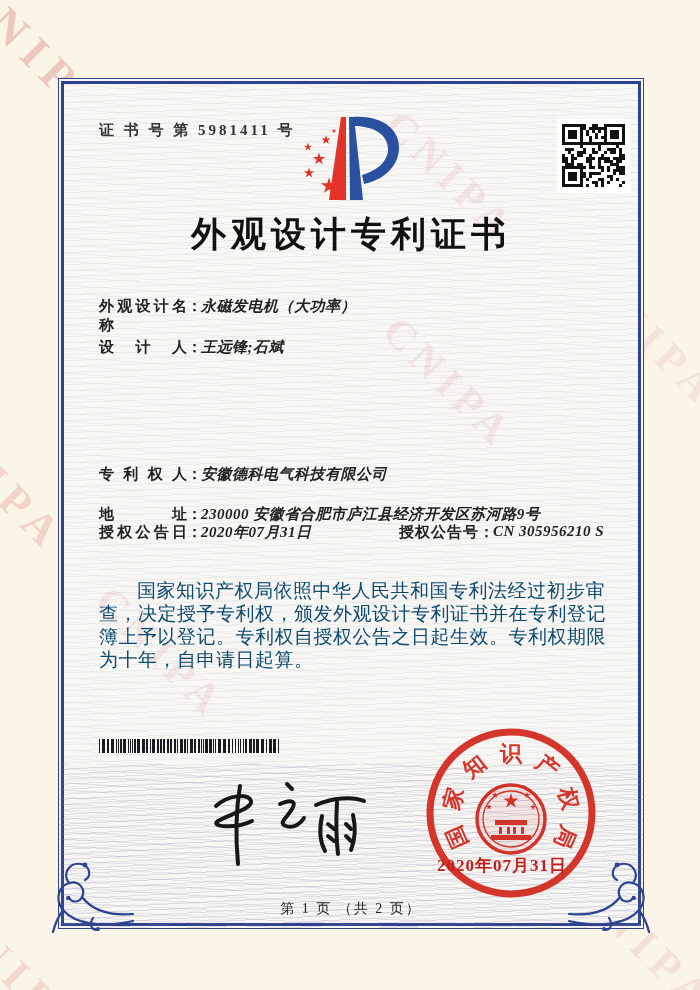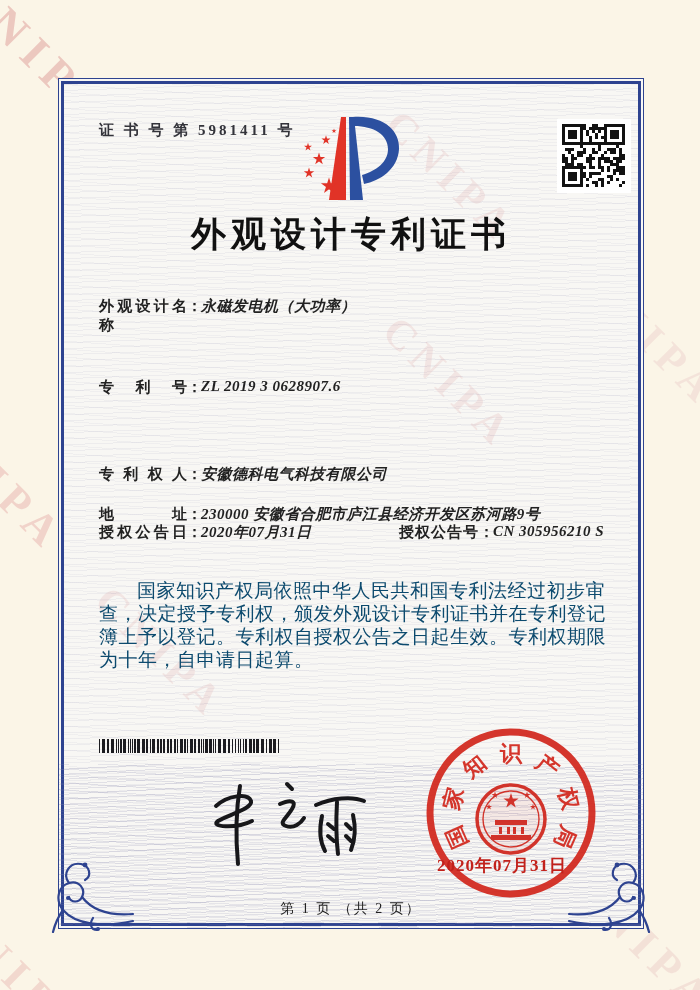--- a/index.html
+++ b/index.html
@@ -352,22 +352,22 @@
           <div style="position:absolute;left:39px;top:60px;width:3px;height:3px;background:#121212"></div>
           <div style="position:absolute;left:57px;top:60px;width:3px;height:3px;background:#121212"></div>
         </div>
     </div>
 
     <div class="title">外观设计专利证书</div>
 
     <div class="field-row" style="top:218px">
       <span class="flabel">外观设计名称</span><span class="fcolon">：</span><span class="fvalue">永磁发电机（大功率）</span>
     </div>
-    <div class="field-row" style="top:299px">
-      <span class="flabel">专利号</span><span class="fcolon">：</span><span class="fvalue">ZL 2019 3 0628907.6</span>
+    <div class="field-row" style="top:259px">
+      <span class="flabel">设计人</span><span class="fcolon">：</span><span class="fvalue">王远锋;石斌</span>
     </div>
     <div class="field-row" style="top:386px">
       <span class="flabel">专利权人</span><span class="fcolon">：</span><span class="fvalue">安徽德科电气科技有限公司</span>
     </div>
     <div class="field-row" style="top:426px">
       <span class="flabel">地址</span><span class="fcolon">：</span><span class="fvalue">230000 安徽省合肥市庐江县经济开发区苏河路9号</span>
     </div>
     <div class="field-row" style="top:444px">
       <span class="flabel">授权公告日</span><span class="fcolon">：</span><span class="fvalue">2020年07月31日</span>
       <span class="grant-group">

